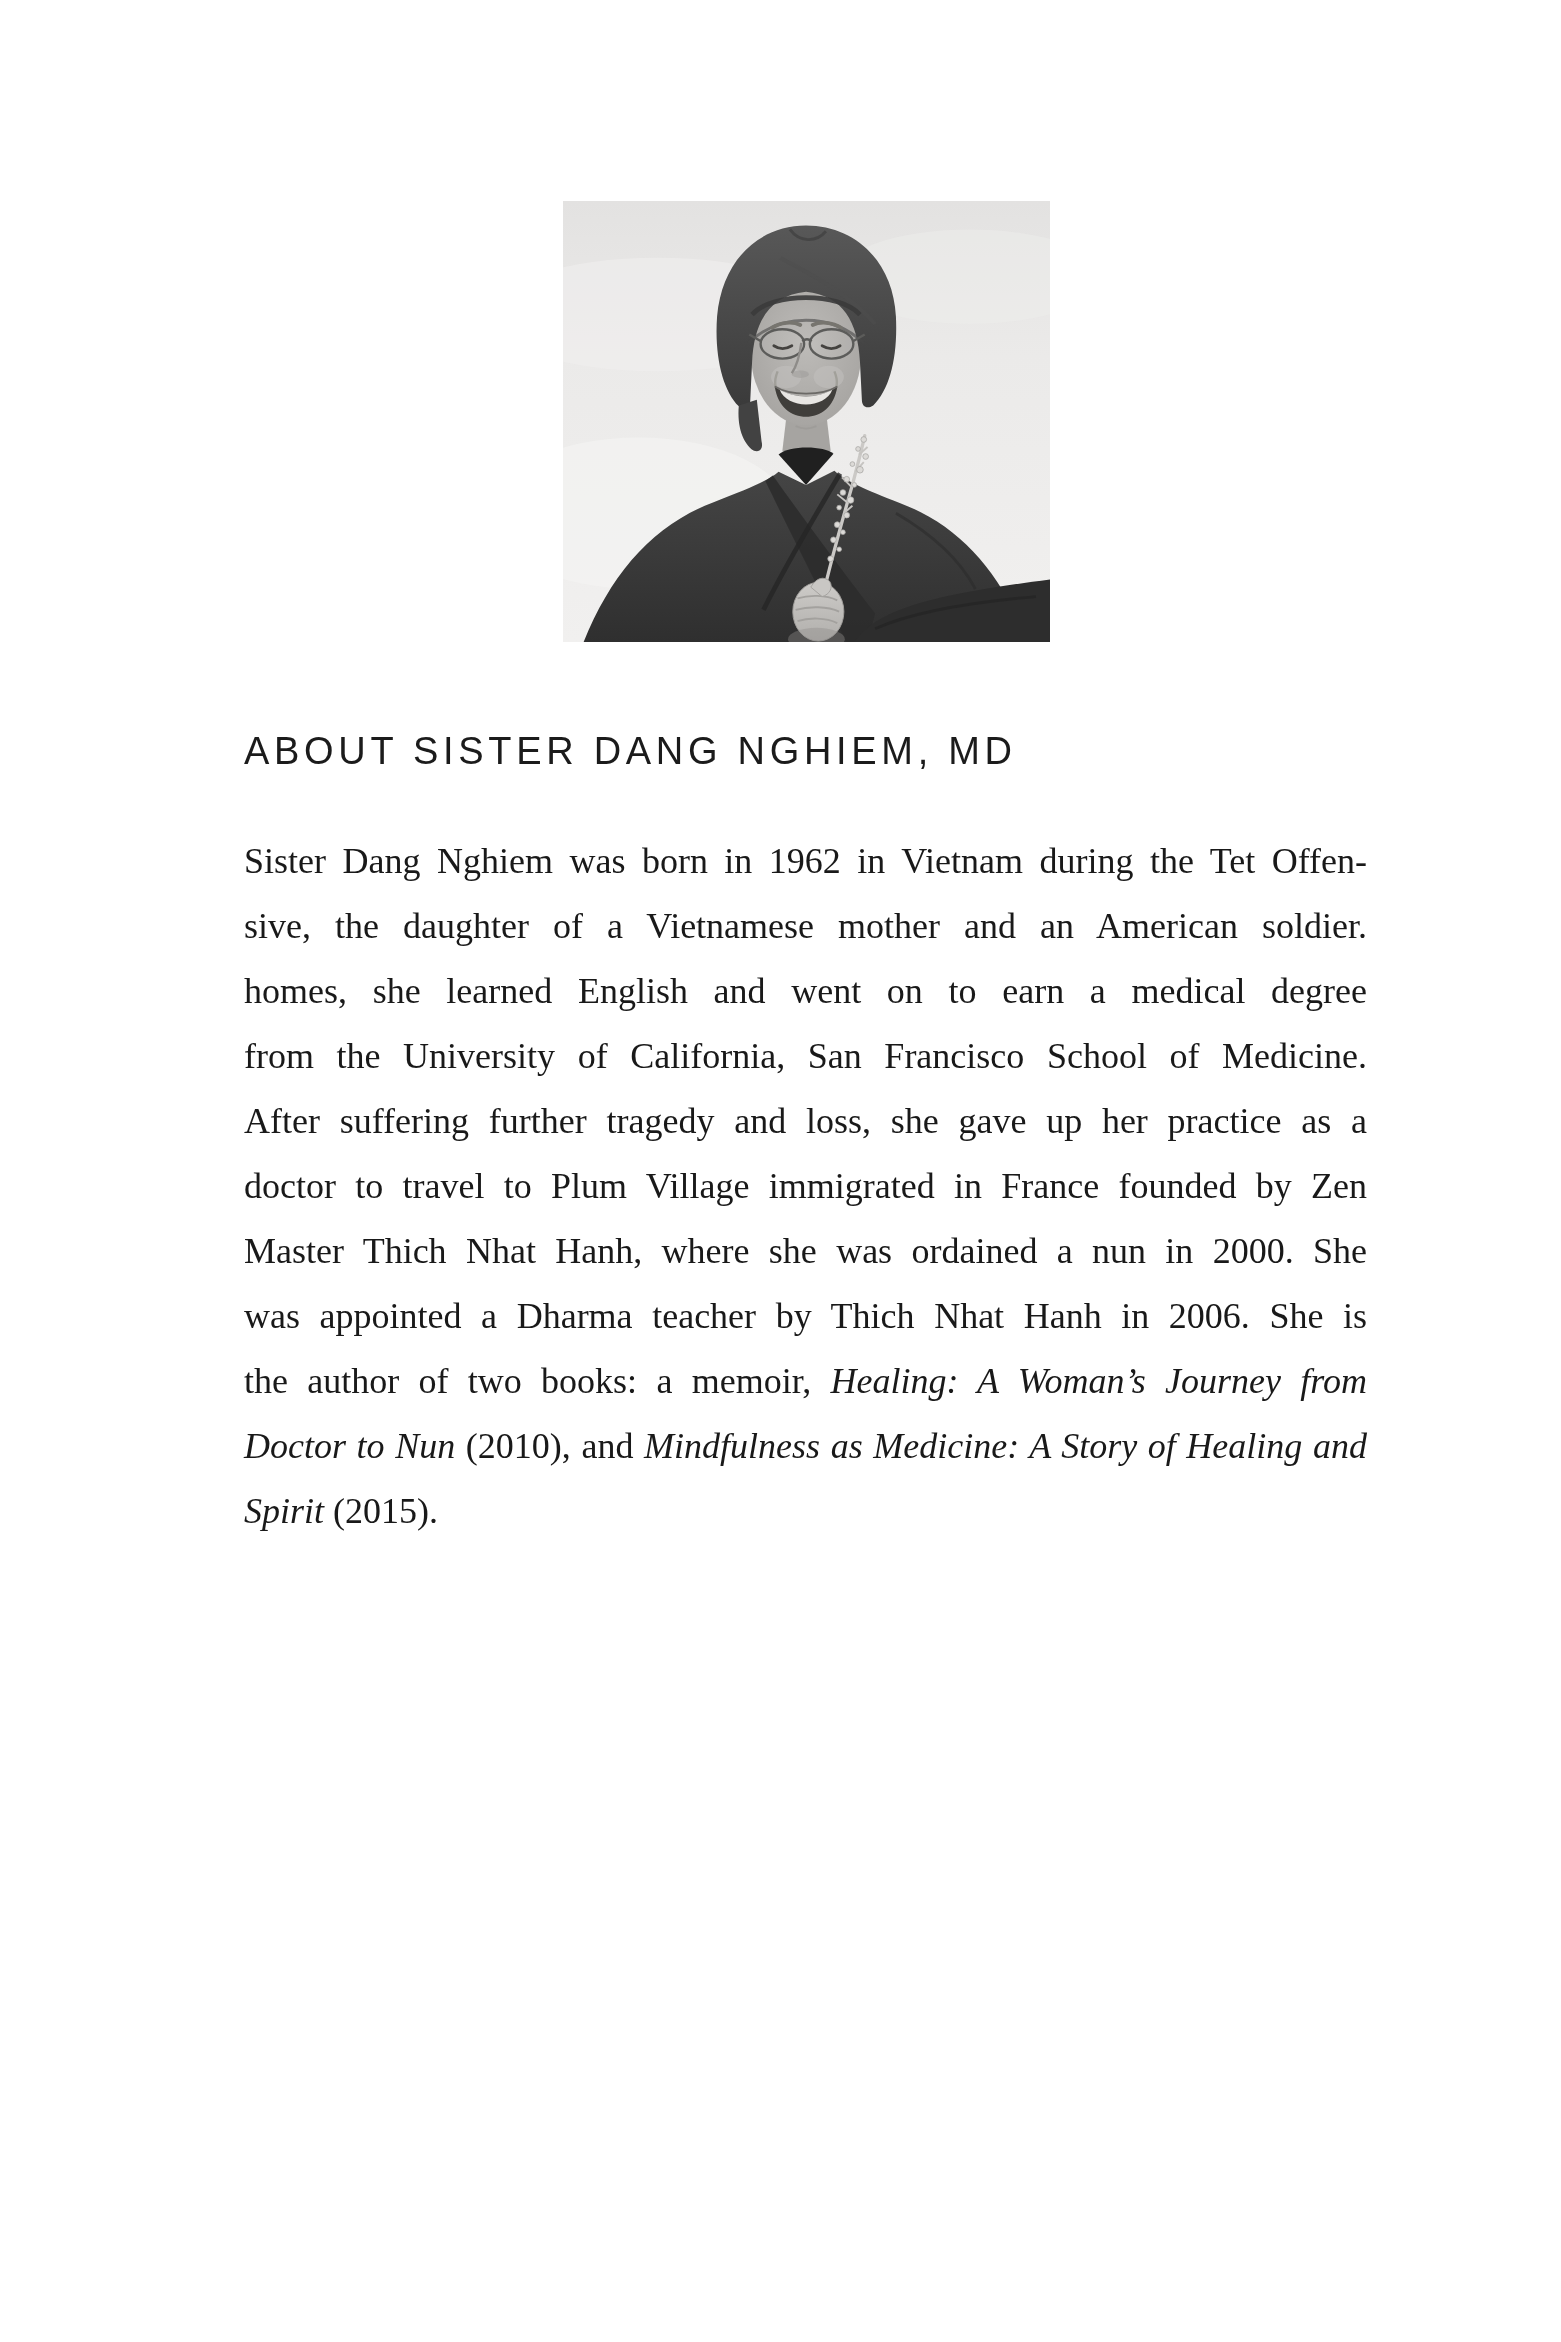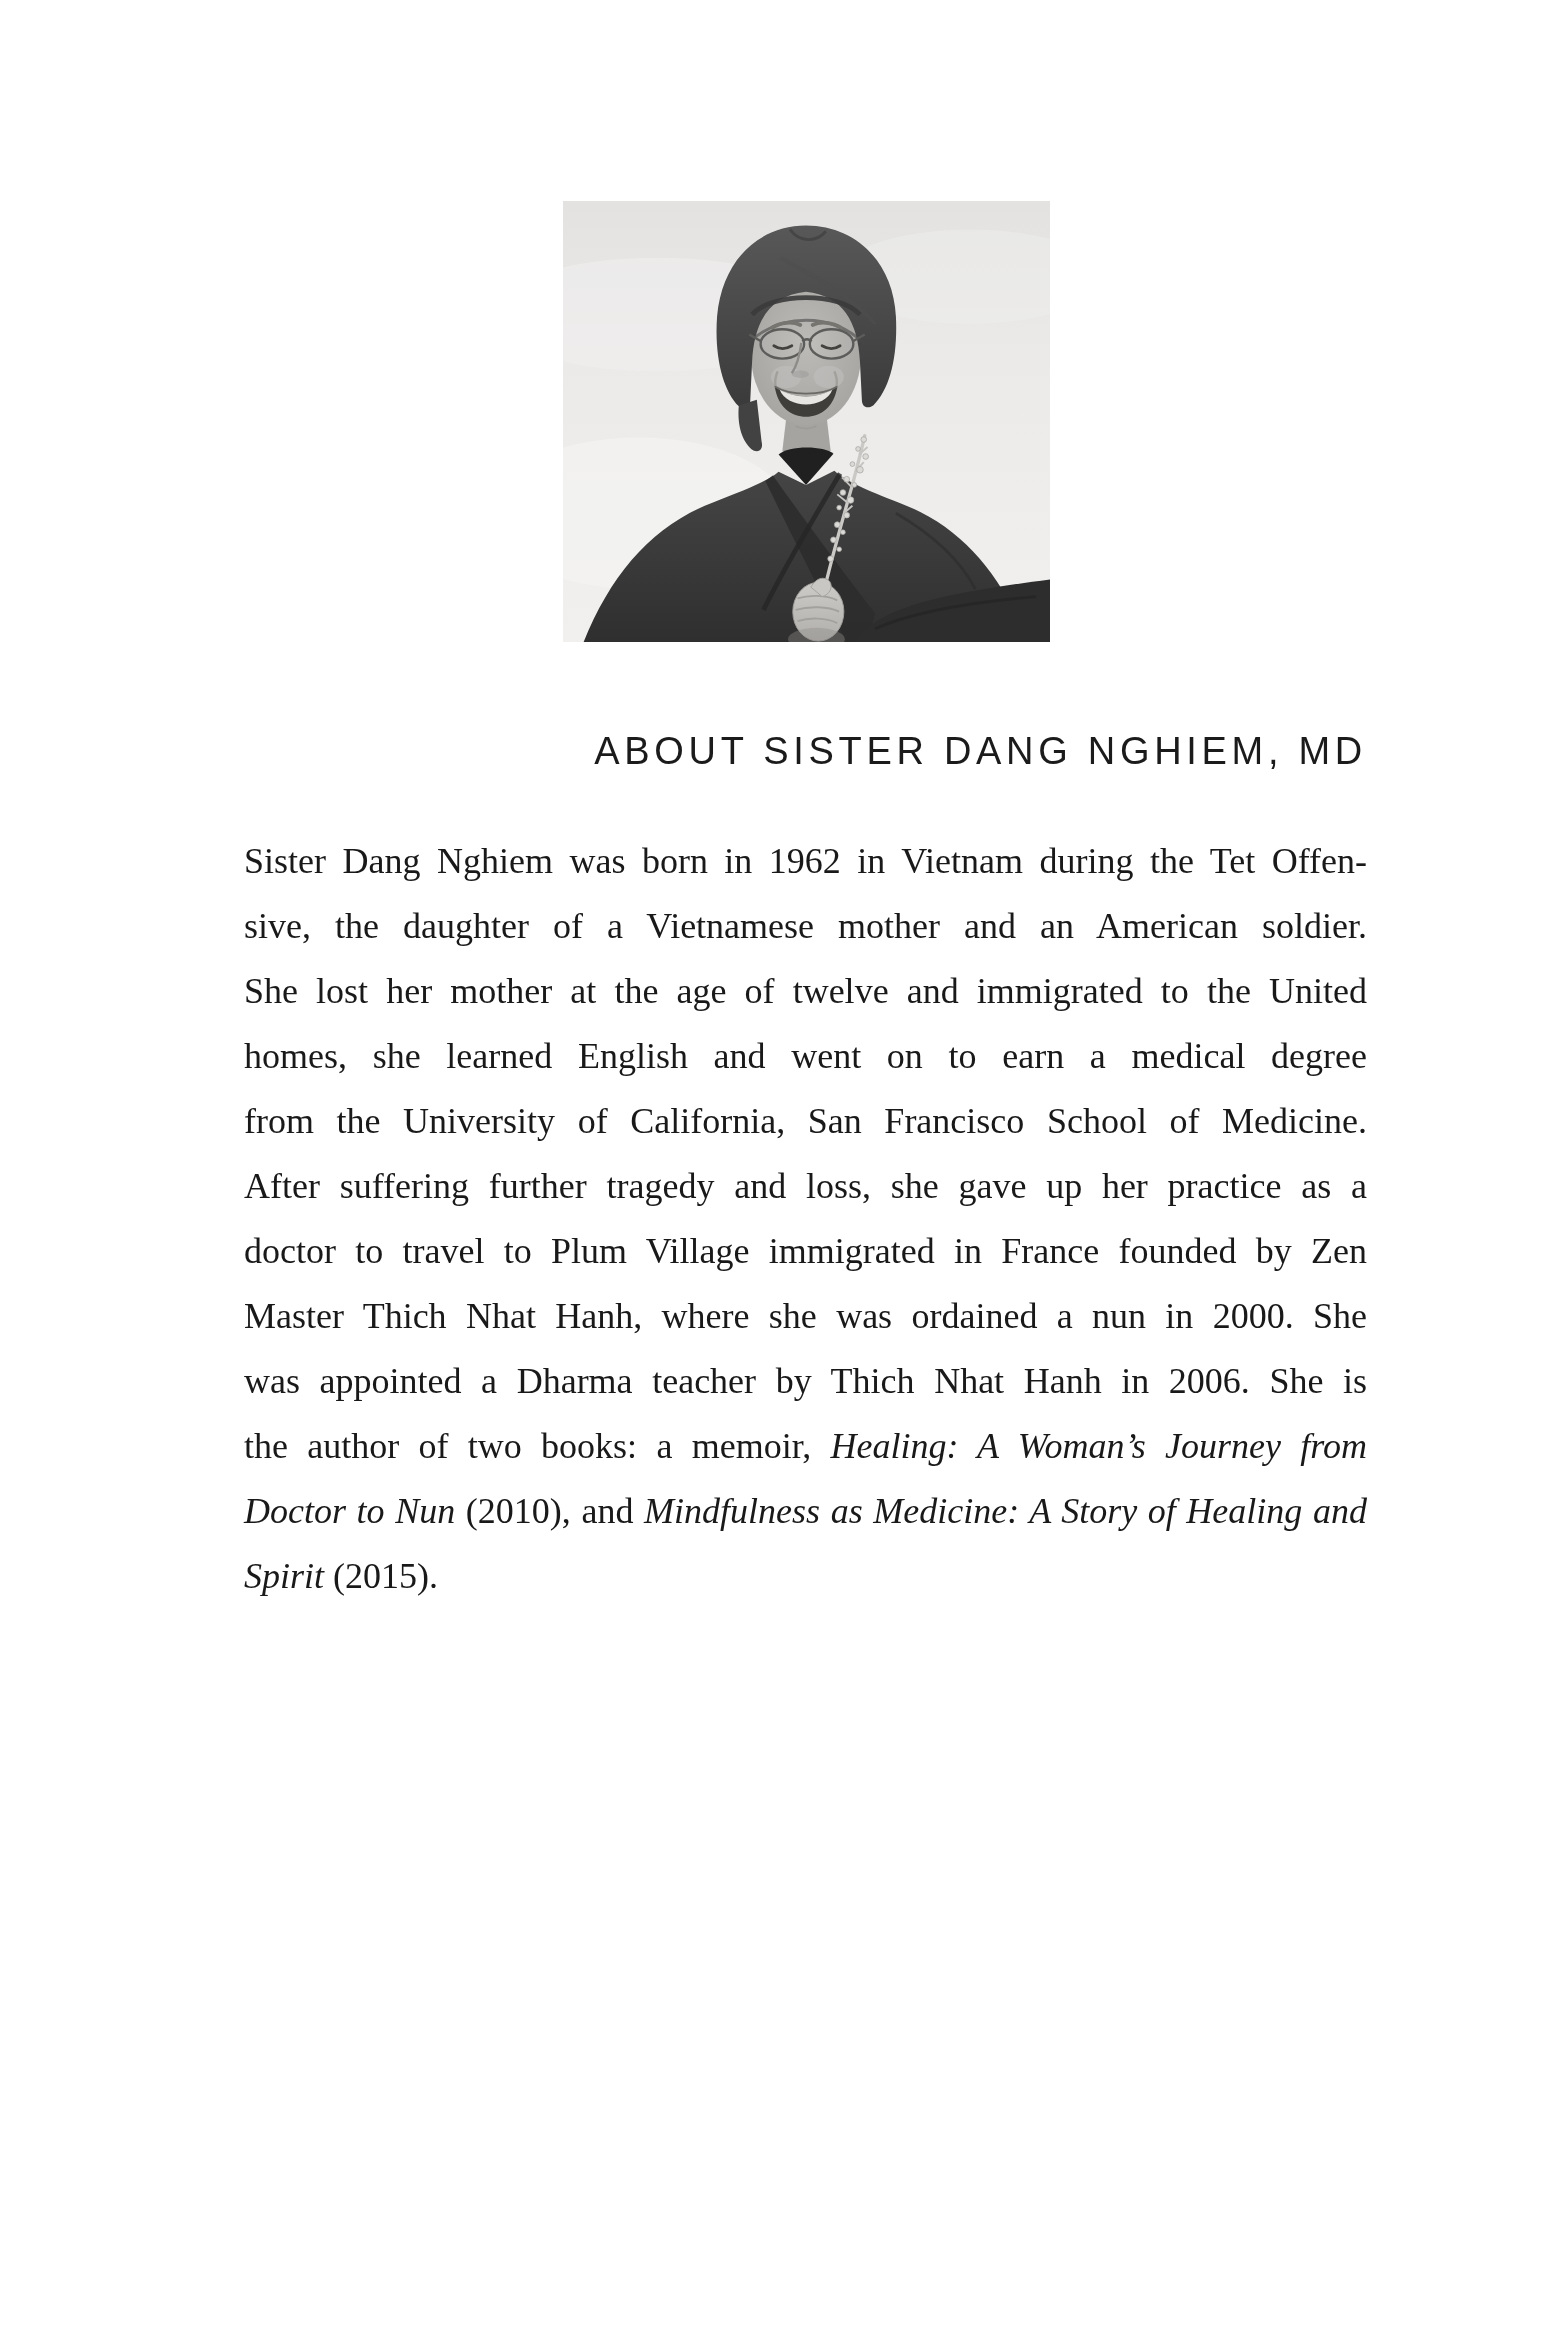--- a/index.html
+++ b/index.html
@@ -19,21 +19,21 @@
     height: 441px;
     margin: 0;
   }
   .photo svg { display: block; width: 100%; height: 100%; }
   .heading {
     position: absolute;
     left: 244px;
     top: 729px;
     width: 1123px;
     margin: 0;
-    text-align: right;
+    text-align: left;
     font-family: "Liberation Sans", sans-serif;
     font-weight: 300;
     font-size: 38px;
     line-height: 45px;
     letter-spacing: 4.7px;
     color: #1b1b1b;
     white-space: nowrap;
   }
   .bio {
     position: absolute;
@@ -175,21 +175,20 @@
       <path d="M262,408 C268,398 276,396 282,402 C286,408 282,416 274,418 Z" fill="#c9c7c4" stroke="#a3a19e" stroke-width="1"></path>
       <ellipse cx="268" cy="463" rx="30" ry="12" fill="#8e8c89" opacity="0.4"></ellipse>
     </svg>
   </figure>
 
   <h1 class="heading">ABOUT SISTER DANG NGHIEM, MD</h1>
 
   <div class="bio">
       <div class="bio-line"><span class="seg">Sister Dang Nghiem was born in 1962 in Vietnam during the Tet Offen-</span></div>
       <div class="bio-line"><span class="seg">sive, the daughter of a Vietnamese mother and an American soldier.</span></div>
-      <div class="bio-line"><span class="seg">She lost her mother at the age of twelve and immigrated to the United</span></div>
       <div class="bio-line"><span class="seg">homes, she learned English and went on to earn a medical degree</span></div>
       <div class="bio-line"><span class="seg">from the University of California, San Francisco School of Medicine.</span></div>
       <div class="bio-line"><span class="seg">After suffering further tragedy and loss, she gave up her practice as a</span></div>
       <div class="bio-line"><span class="seg">doctor to travel to Plum Village immigrated in France founded by Zen</span></div>
       <div class="bio-line"><span class="seg">Master Thich Nhat Hanh, where she was ordained a nun in 2000. She</span></div>
       <div class="bio-line"><span class="seg">was appointed a Dharma teacher by Thich Nhat Hanh in 2006. She is</span></div>
       <div class="bio-line"><span class="seg">the author of two books: a memoir, </span><span class="seg it">Healing: A Woman’s Journey from</span></div>
       <div class="bio-line"><span class="seg it">Doctor to Nun</span><span class="seg"> (2010), and </span><span class="seg it">Mindfulness as Medicine: A Story of Healing and</span></div>
       <div class="bio-line last-line"><span class="seg it">Spirit</span><span class="seg"> (2015).</span></div>
     </div>

